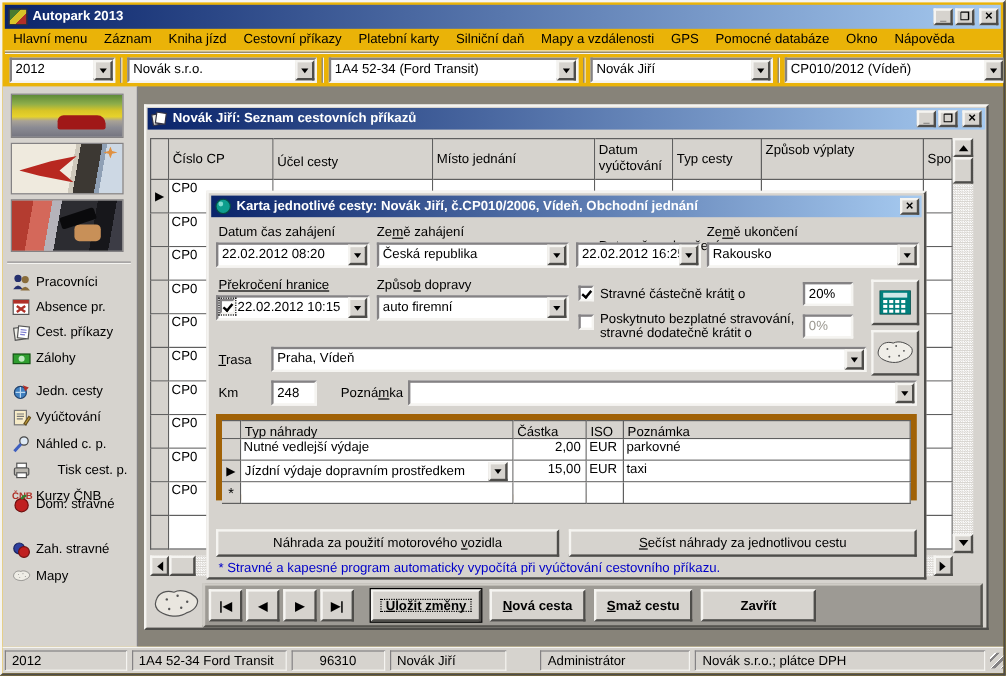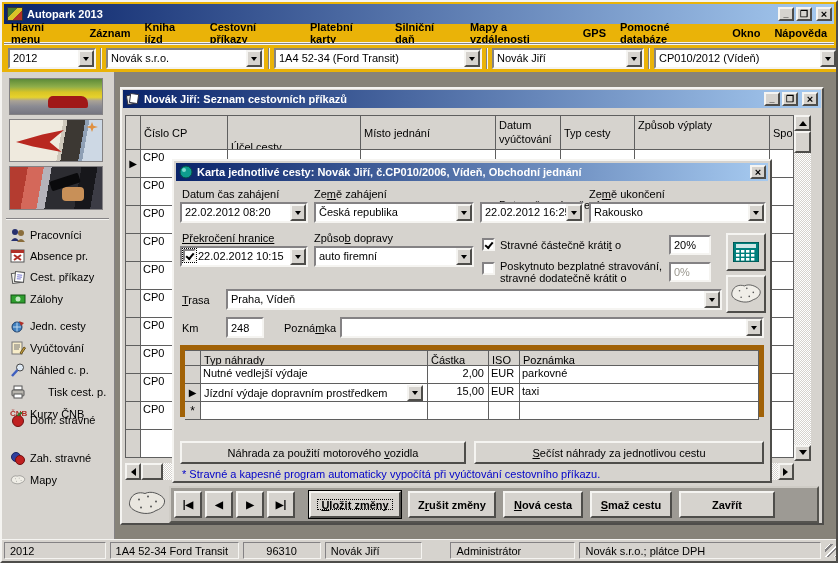--- a/index.html
+++ b/index.html
@@ -10,21 +10,21 @@
   .s3{border:2px solid;border-color:#848284 #f5f4f1 #f5f4f1 #848284;background:#fff;}
   .abs{position:absolute;}
   .clip{overflow:hidden;white-space:nowrap;}
   
   .tbar{display:flex;align-items:center;background:linear-gradient(90deg,#0a246a,#a6caf0);color:#fff;font-weight:bold;}
   .tbar .ttl{flex:1;padding-left:4px;overflow:hidden;white-space:nowrap;}
   .wbtn{width:16px;height:14px;margin-right:2px;display:flex;align-items:center;justify-content:center;
     font-size:9px;font-weight:bold;color:#000;line-height:1;}
   
   #menubar{position:absolute;left:2px;top:22px;right:2px;height:19px;display:flex;align-items:center;border-bottom:1px solid #f5f4f1;}
-  #menubar .mi{padding:2px 7px;cursor:default;font-weight:bold;}
+  #menubar .mi{padding:2px 7px;cursor:default;}
   #toolbar{position:absolute;left:2px;top:41px;right:2px;height:29px;border-top:1px solid #848284;box-shadow:inset 0 1px 0 #f5f4f1;}
   .combo{display:flex;align-items:stretch;background:#fff;}
   .cv{flex:1;padding:2px 0 0 3px;overflow:hidden;white-space:nowrap;}
   .db{width:16px;display:flex;align-items:center;justify-content:center;}
   .tri{width:0;height:0;border:3px solid transparent;border-top:4px solid #000;margin-top:4px;}
   .tl{width:0;height:0;border:4px solid transparent;border-right:5px solid #000;margin-right:3px;}
   .tr{width:0;height:0;border:4px solid transparent;border-left:5px solid #000;margin-left:3px;}
   .tu{width:0;height:0;border:4px solid transparent;border-bottom:5px solid #000;margin-bottom:3px;}
   .td{width:0;height:0;border:4px solid transparent;border-top:5px solid #000;margin-top:3px;}
   .tsep{position:absolute;top:4px;height:21px;width:2px;border-left:1px solid #848284;border-right:1px solid #f5f4f1;}
@@ -257,21 +257,21 @@
           </svg>
         <span class="ttl">Novák Jiří: Seznam cestovních příkazů</span>
         <span class="wbtn b3" style="align-items:flex-end;">_</span>
         <span class="wbtn b3">❐</span>
         <span class="wbtn b3" style="margin-left:2px;margin-right:3px;font-size:11px;">×</span>
       </div>
 
       <div class="grid-h abs" style="left:3px;top:26px;width:669px;height:35px;">
         <div class="hc selc" style="border-left:1px solid #5f5f5f;"></div>
         <div class="hc" style="padding-top:10px;">Číslo CP</div>
-        <div class="hc" style="padding-top:24px;">Účel cesty</div>
+        <div class="hc" style="padding-top:12px;">Účel cesty</div>
         <div class="hc" style="padding-top:10px;">Místo jednání</div>
         <div class="hc">Datum vyúčtování</div>
         <div class="hc" style="padding-top:10px;">Typ cesty</div>
         <div class="hc" style="">Způsob výplaty</div>
         <div class="hc clip" style="padding-top:10px;">Spolucestující</div>
       </div>
 
       <div class="abs" style="left:3px;top:61px;width:669px;">
         <div class="grid-h" style="height:28px;">
           <div class="selc" style="border:1px solid #5f5f5f;border-top:none;">▶</div>
@@ -415,23 +415,20 @@
       </svg>
 
       <div id="strip">
         <div class="btn b3 navb">|◀</div>
         <div class="btn b3 navb">◀</div>
         <div class="btn b3 navb">▶</div>
         <div class="btn b3 navb">▶|</div>
         <div class="btn b3 def" style="margin-left:14px;width:92px;">
             <span class="focus"></span>
             <span><u>U</u>ložit změny</span>
-          </div>
-        <div class="btn b3" style="margin-left:7px;width:88px;">
-            <span>Z<u>r</u>ušit změny</span>
           </div>
         <div class="btn b3" style="margin-left:7px;width:80px;">
             <span><u>N</u>ová cesta</span>
           </div>
         <div class="btn b3" style="margin-left:7px;width:82px;">
             <span><u>S</u>maž cestu</span>
           </div>
         <div class="btn b3" style="margin-left:7px;width:96px;">
             <span>Zavřít</span>
           </div>

